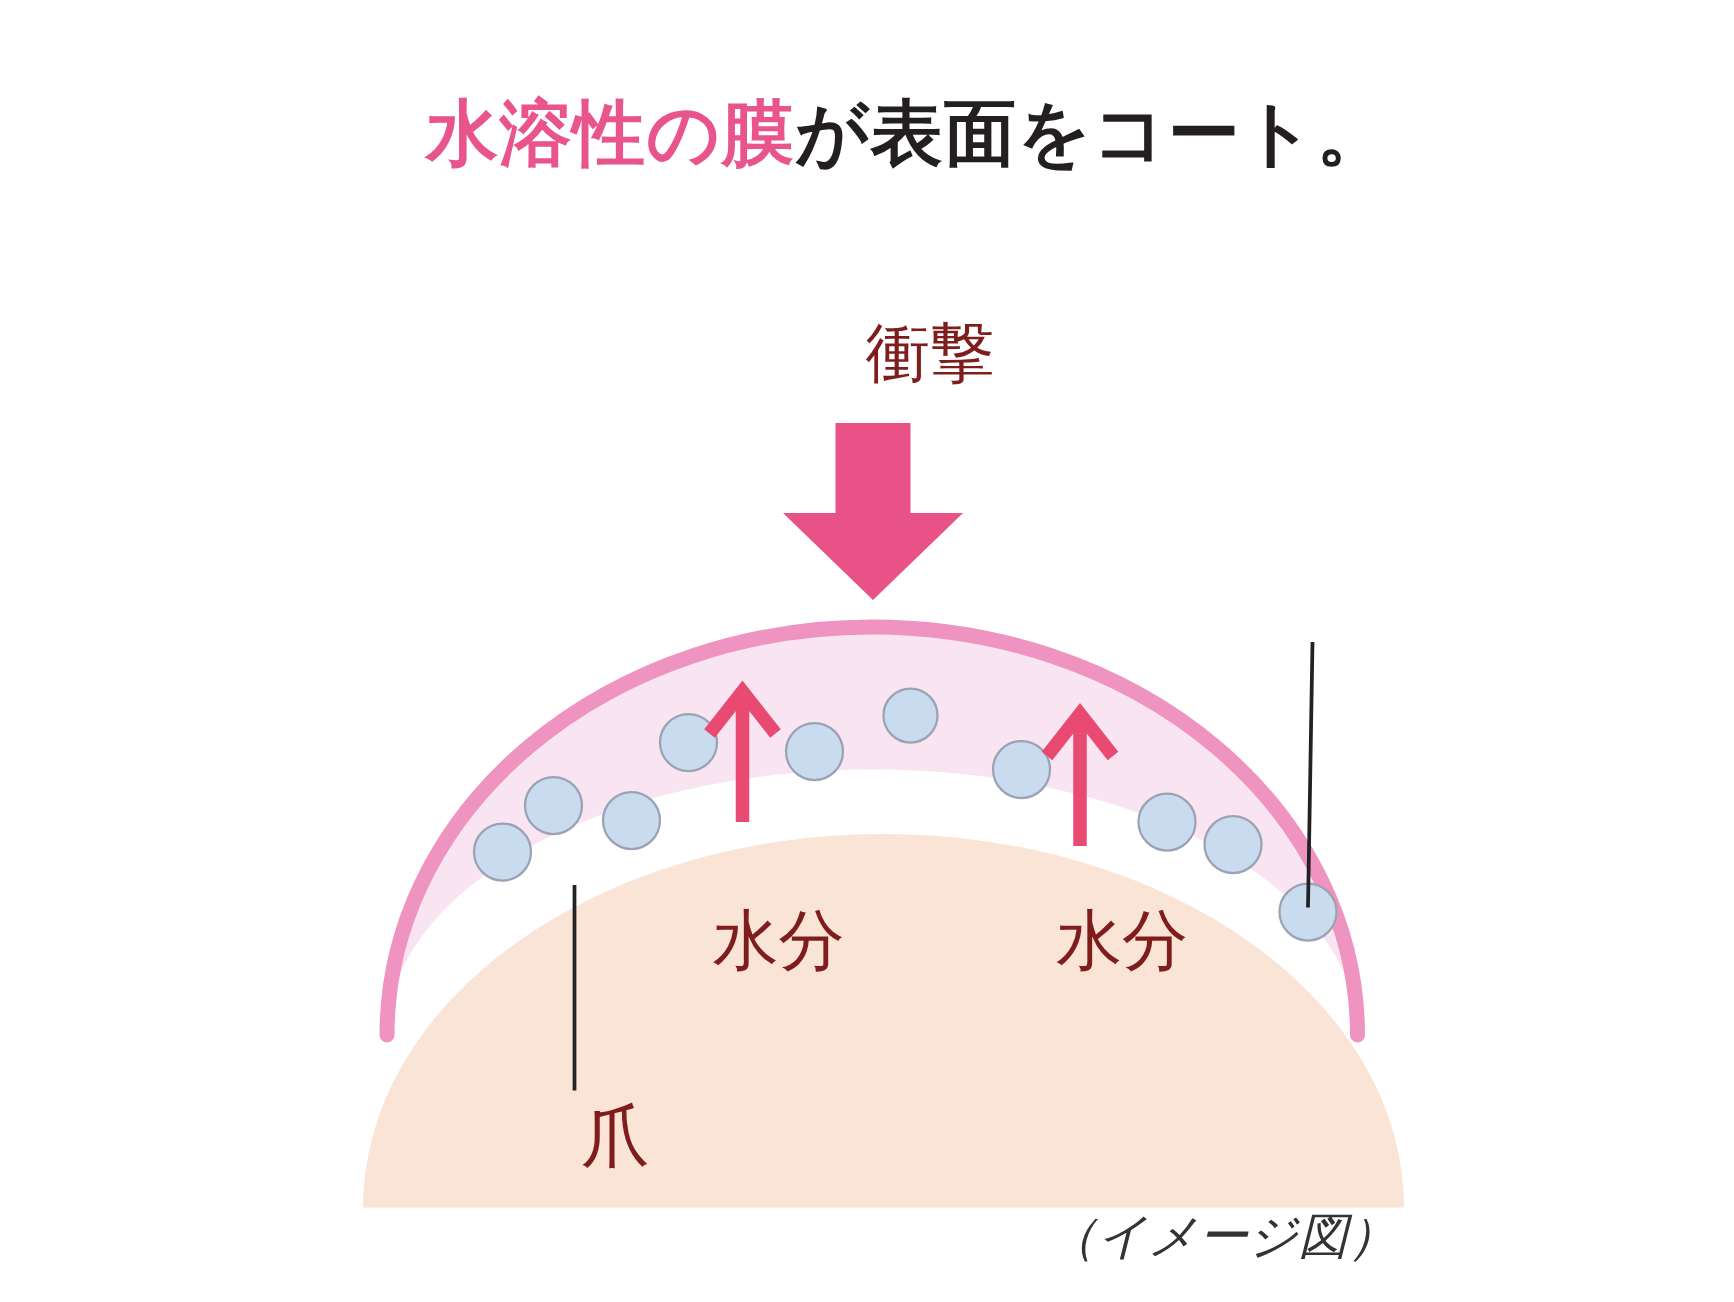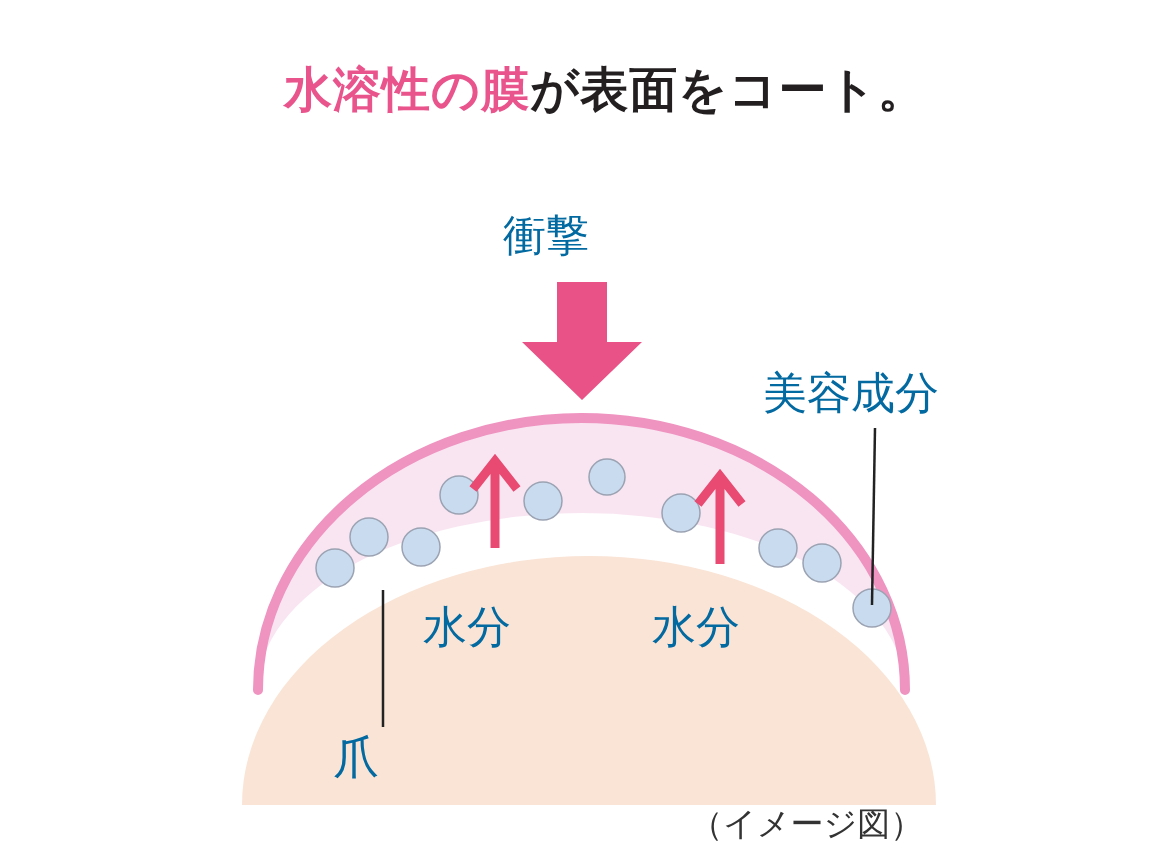--- a/index.html
+++ b/index.html
@@ -16,30 +16,30 @@
   .txt { position: absolute; white-space: nowrap; }
   .headline {
     left: 258px; top: 56px;
     font-size: 48px; font-weight: 700;
     line-height: 67px; letter-spacing: 1px;
     color: #231f20;
     margin-left: 26px;
   }
   .headline .hl { color: #e9548c; }
   .label {
-    font-weight: 500; color: #0369a1; text-align: left;
+    font-weight: 500; color: #7f1d1d; text-align: right;
   }
   .impact-label   { left: 503px; top: 207px; width: 160px; font-size: 43px; }
   .beauty-label   { left: 763px; top: 364px; width: 200px; font-size: 44px; }
   .moisture-left  { left: 423px; top: 598px; width: 140px; font-size: 44px; }
   .moisture-right { left: 652px; top: 598px; width: 140px; font-size: 44px; }
   .nail-label     { left: 333px; top: 727px; width: 100px; font-size: 46px; }
   .caption {
     left: 690px; top: 802px; width: 250px;
-    font-size: 33px; font-weight: 400; color: #333333; text-align: left;
+    font-size: 33px; font-weight: 400; color: #333333; text-align: center; font-style: italic;
   }
 </style>
 </head>
 <body>
 
 <div id="stage">
 
   <svg id="diagram-svg" width="1156" height="868" viewBox="0 0 1156 868">
 
     <path d="M 242,805 A 347 249 0 0 1 936,805 Z" fill="#fae4d6"></path>
@@ -70,21 +70,20 @@
 
     <polygon points="557,282 607,282 607,342 642,342 582,400 522,342 557,342" fill="#e95287"></polygon>
   </svg>
 
   <div class="txt headline">
     <div><span class="hl">水溶性の膜</span><span>が表面をコート。</span></div>
   </div>
 
   <div class="txt label impact-label">衝撃</div>
 
-  <div class="txt label beauty-label">美容成分</div>
 
   <div class="txt label moisture-left">水分</div>
 
   <div class="txt label moisture-right">水分</div>
 
   <div class="txt label nail-label">爪</div>
 
   <div class="txt caption">（イメージ図）</div>
 
 </div>

